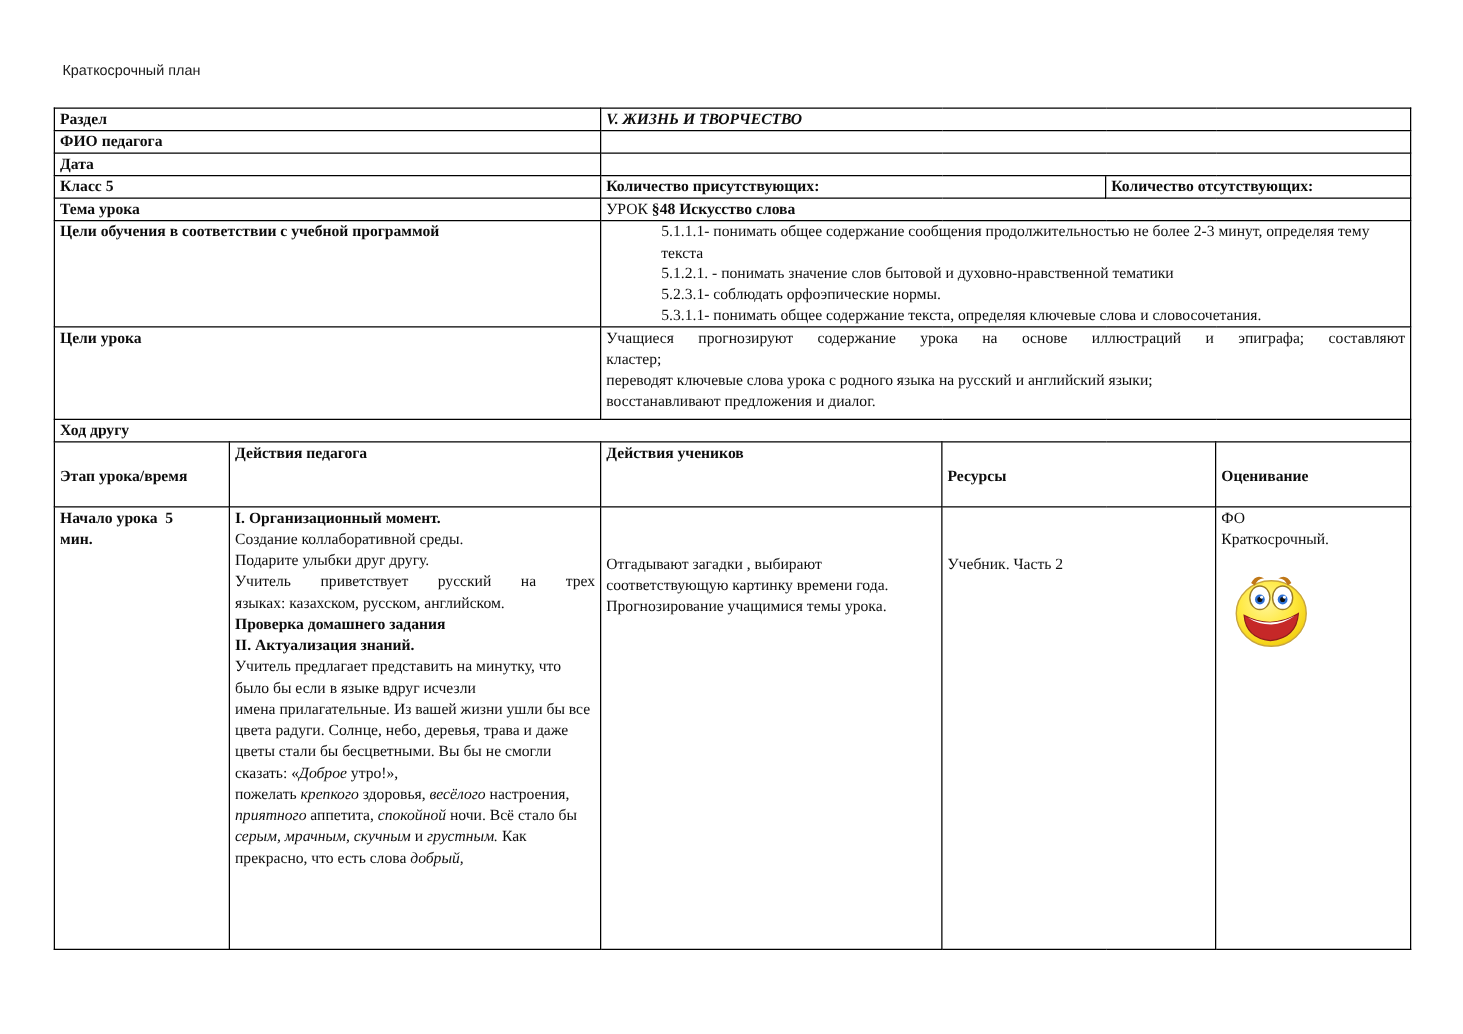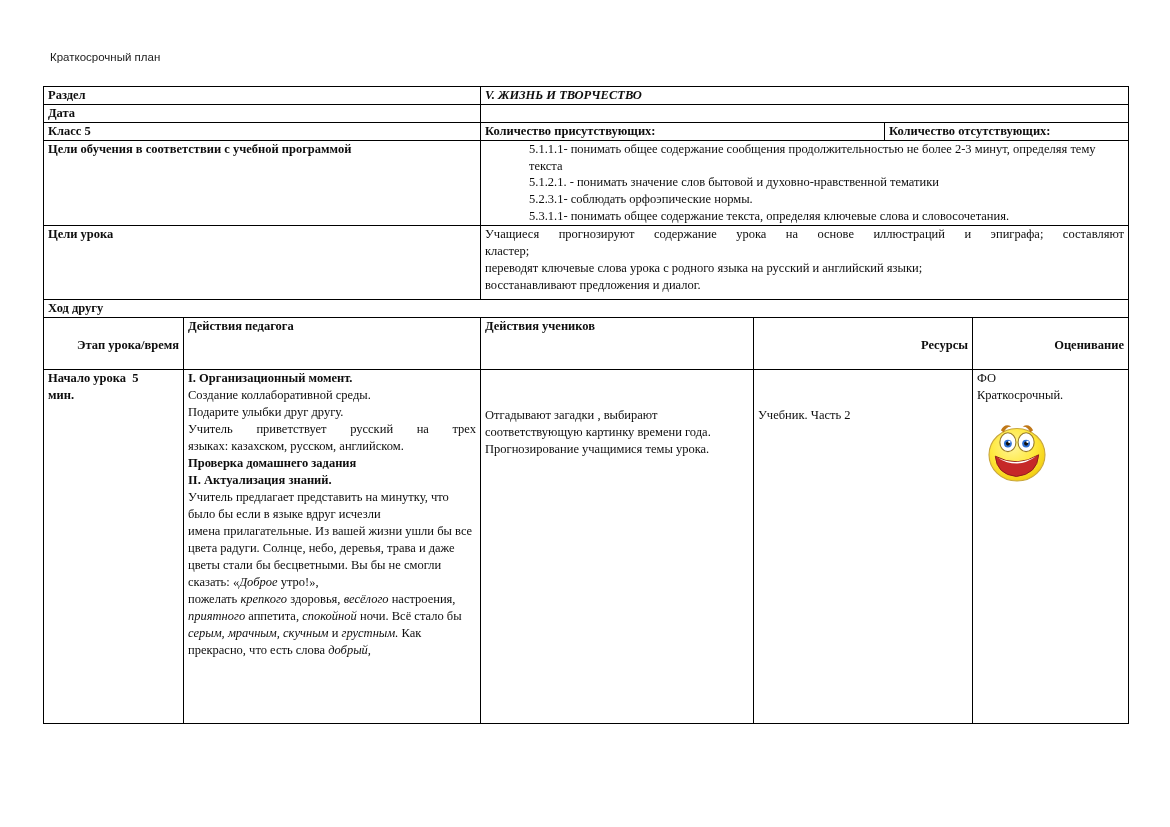--- a/index.html
+++ b/index.html
@@ -10,21 +10,21 @@
   table.plan{position:absolute;left:43px;top:86px;border-collapse:collapse;
        table-layout:fixed;width:1085px;}
   table.plan td{border:1px solid #000;vertical-align:top;padding:0 4px;
        font-size:12.5px;line-height:17px;overflow:hidden;}
   .b, .lbl{font-weight:bold;}
   .i{font-style:italic;}
   .bi{font-weight:bold;font-style:italic;}
   .tight div{line-height:16.6px;margin-left:44px;}
   .jl{text-align:justify;text-align-last:justify;}
   .pre{white-space:pre-wrap;}
-  .padtop-hdr{padding-top:19px !important;text-align:right;}
+  .padtop-hdr{padding-top:19px !important;}
   .padtop-body{padding-top:37px !important;}
   .smiley-wrap{margin:13px 0 0 5px;width:70px;height:70px;}
   .cell-rich div{min-height:17px;}
 </style>
 </head>
 <body>
 
 <div class="page-label">Краткосрочный план</div>
 
 <table class="plan">
@@ -36,32 +36,40 @@
       <col style="width:88px">
       <col style="width:156px">
   </colgroup>
 
   <tbody>
       <tr style="height:18px">
     <td colspan="2" class="lbl">Раздел</td>
     <td colspan="4" class="bi">V. ЖИЗНЬ И ТВОРЧЕСТВО</td>
   </tr>
 
+  <tr style="height:18px">
+    <td colspan="2" class="lbl">ФИО педагога</td>
+    <td colspan="4"></td>
+  </tr>
 
   <tr style="height:18px">
     <td colspan="2" class="lbl">Дата</td>
     <td colspan="4"></td>
   </tr>
 
   <tr style="height:18px">
     <td colspan="2" class="lbl">Класс 5</td>
     <td colspan="2" class="lbl">Количество присутствующих:</td>
     <td colspan="2" class="lbl">Количество отсутствующих:</td>
   </tr>
 
+  <tr style="height:18px">
+    <td colspan="2" class="lbl">Тема урока</td>
+    <td colspan="4"><span>УРОК </span><span class="b">§48 Искусство слова</span></td>
+  </tr>
 
   <tr style="height:63px">
     <td colspan="2" class="lbl">Цели обучения в соответствии с учебной программой</td>
     <td colspan="4" class="tight cell-rich">
           <div><span>5.1.1.1- понимать общее содержание сообщения продолжительностью не более 2-3 минут, определяя тему текста</span></div>
           <div><span> 5.1.2.1. - понимать значение слов бытовой и духовно-нравственной тематики</span></div>
           <div><span>5.2.3.1- соблюдать орфоэпические нормы.</span></div>
           <div><span>5.3.1.1- понимать общее содержание текста, определяя ключевые слова и словосочетания.</span></div>
         </td>
   </tr>

